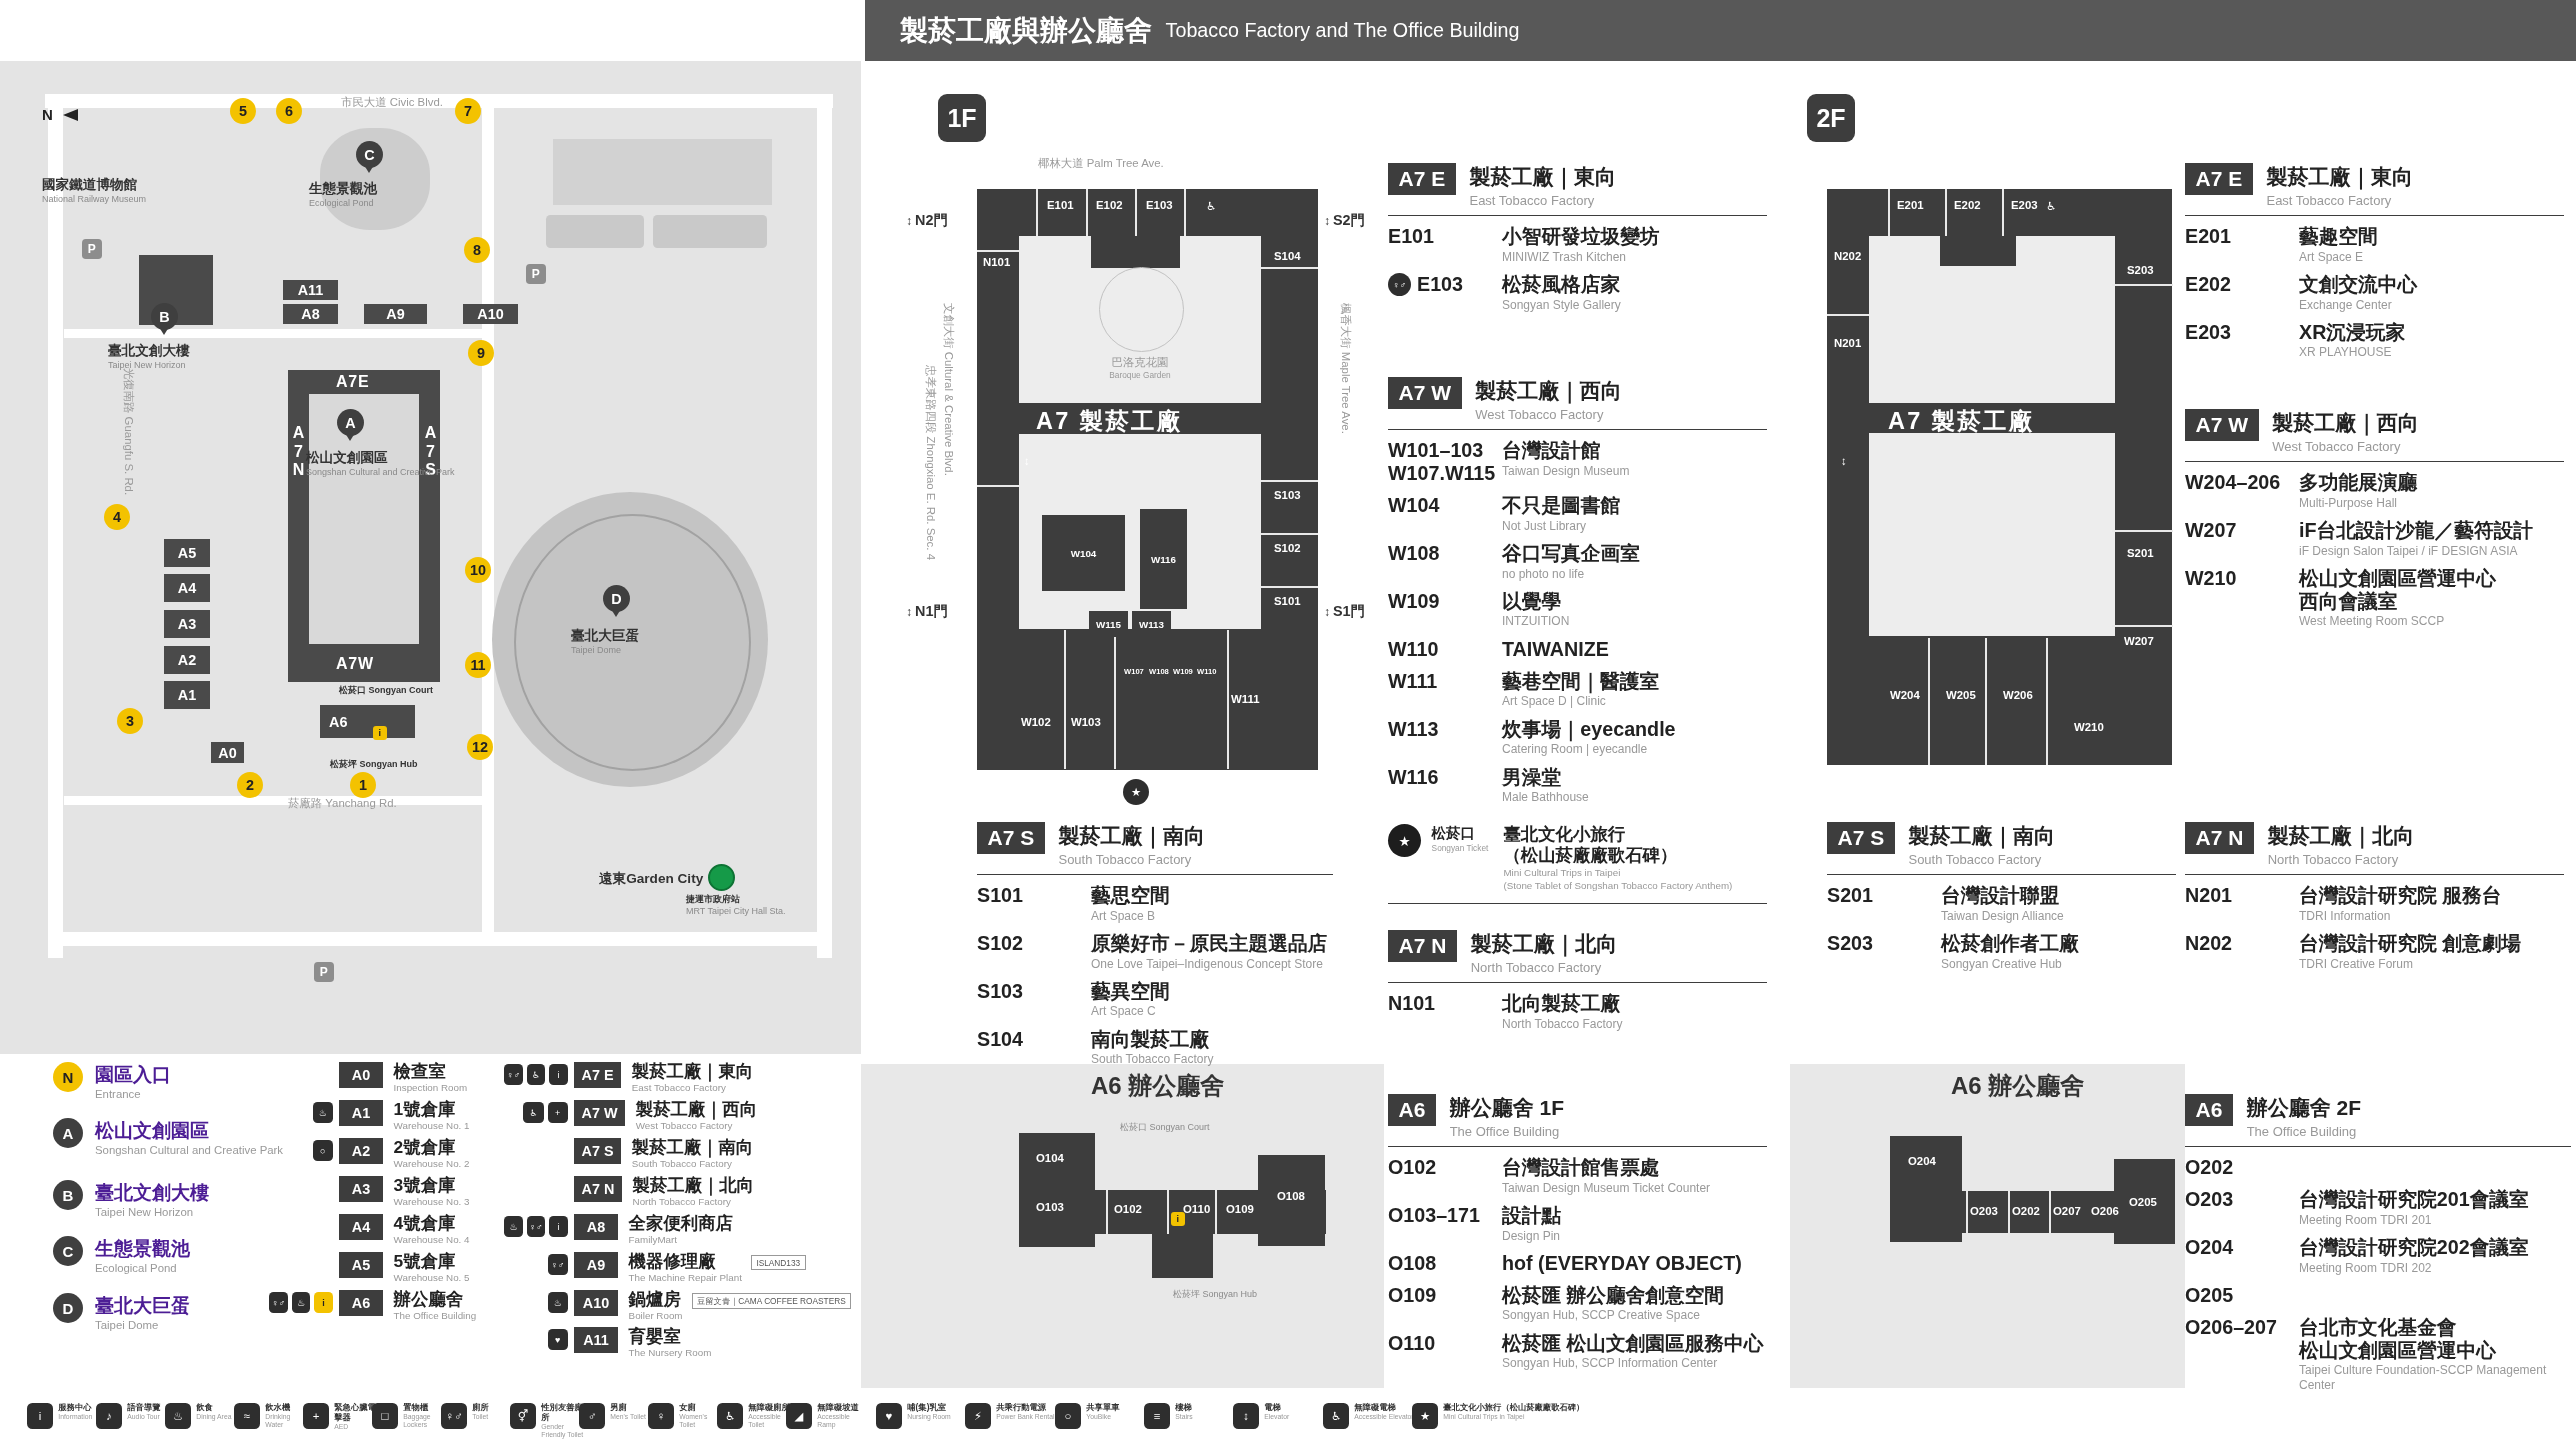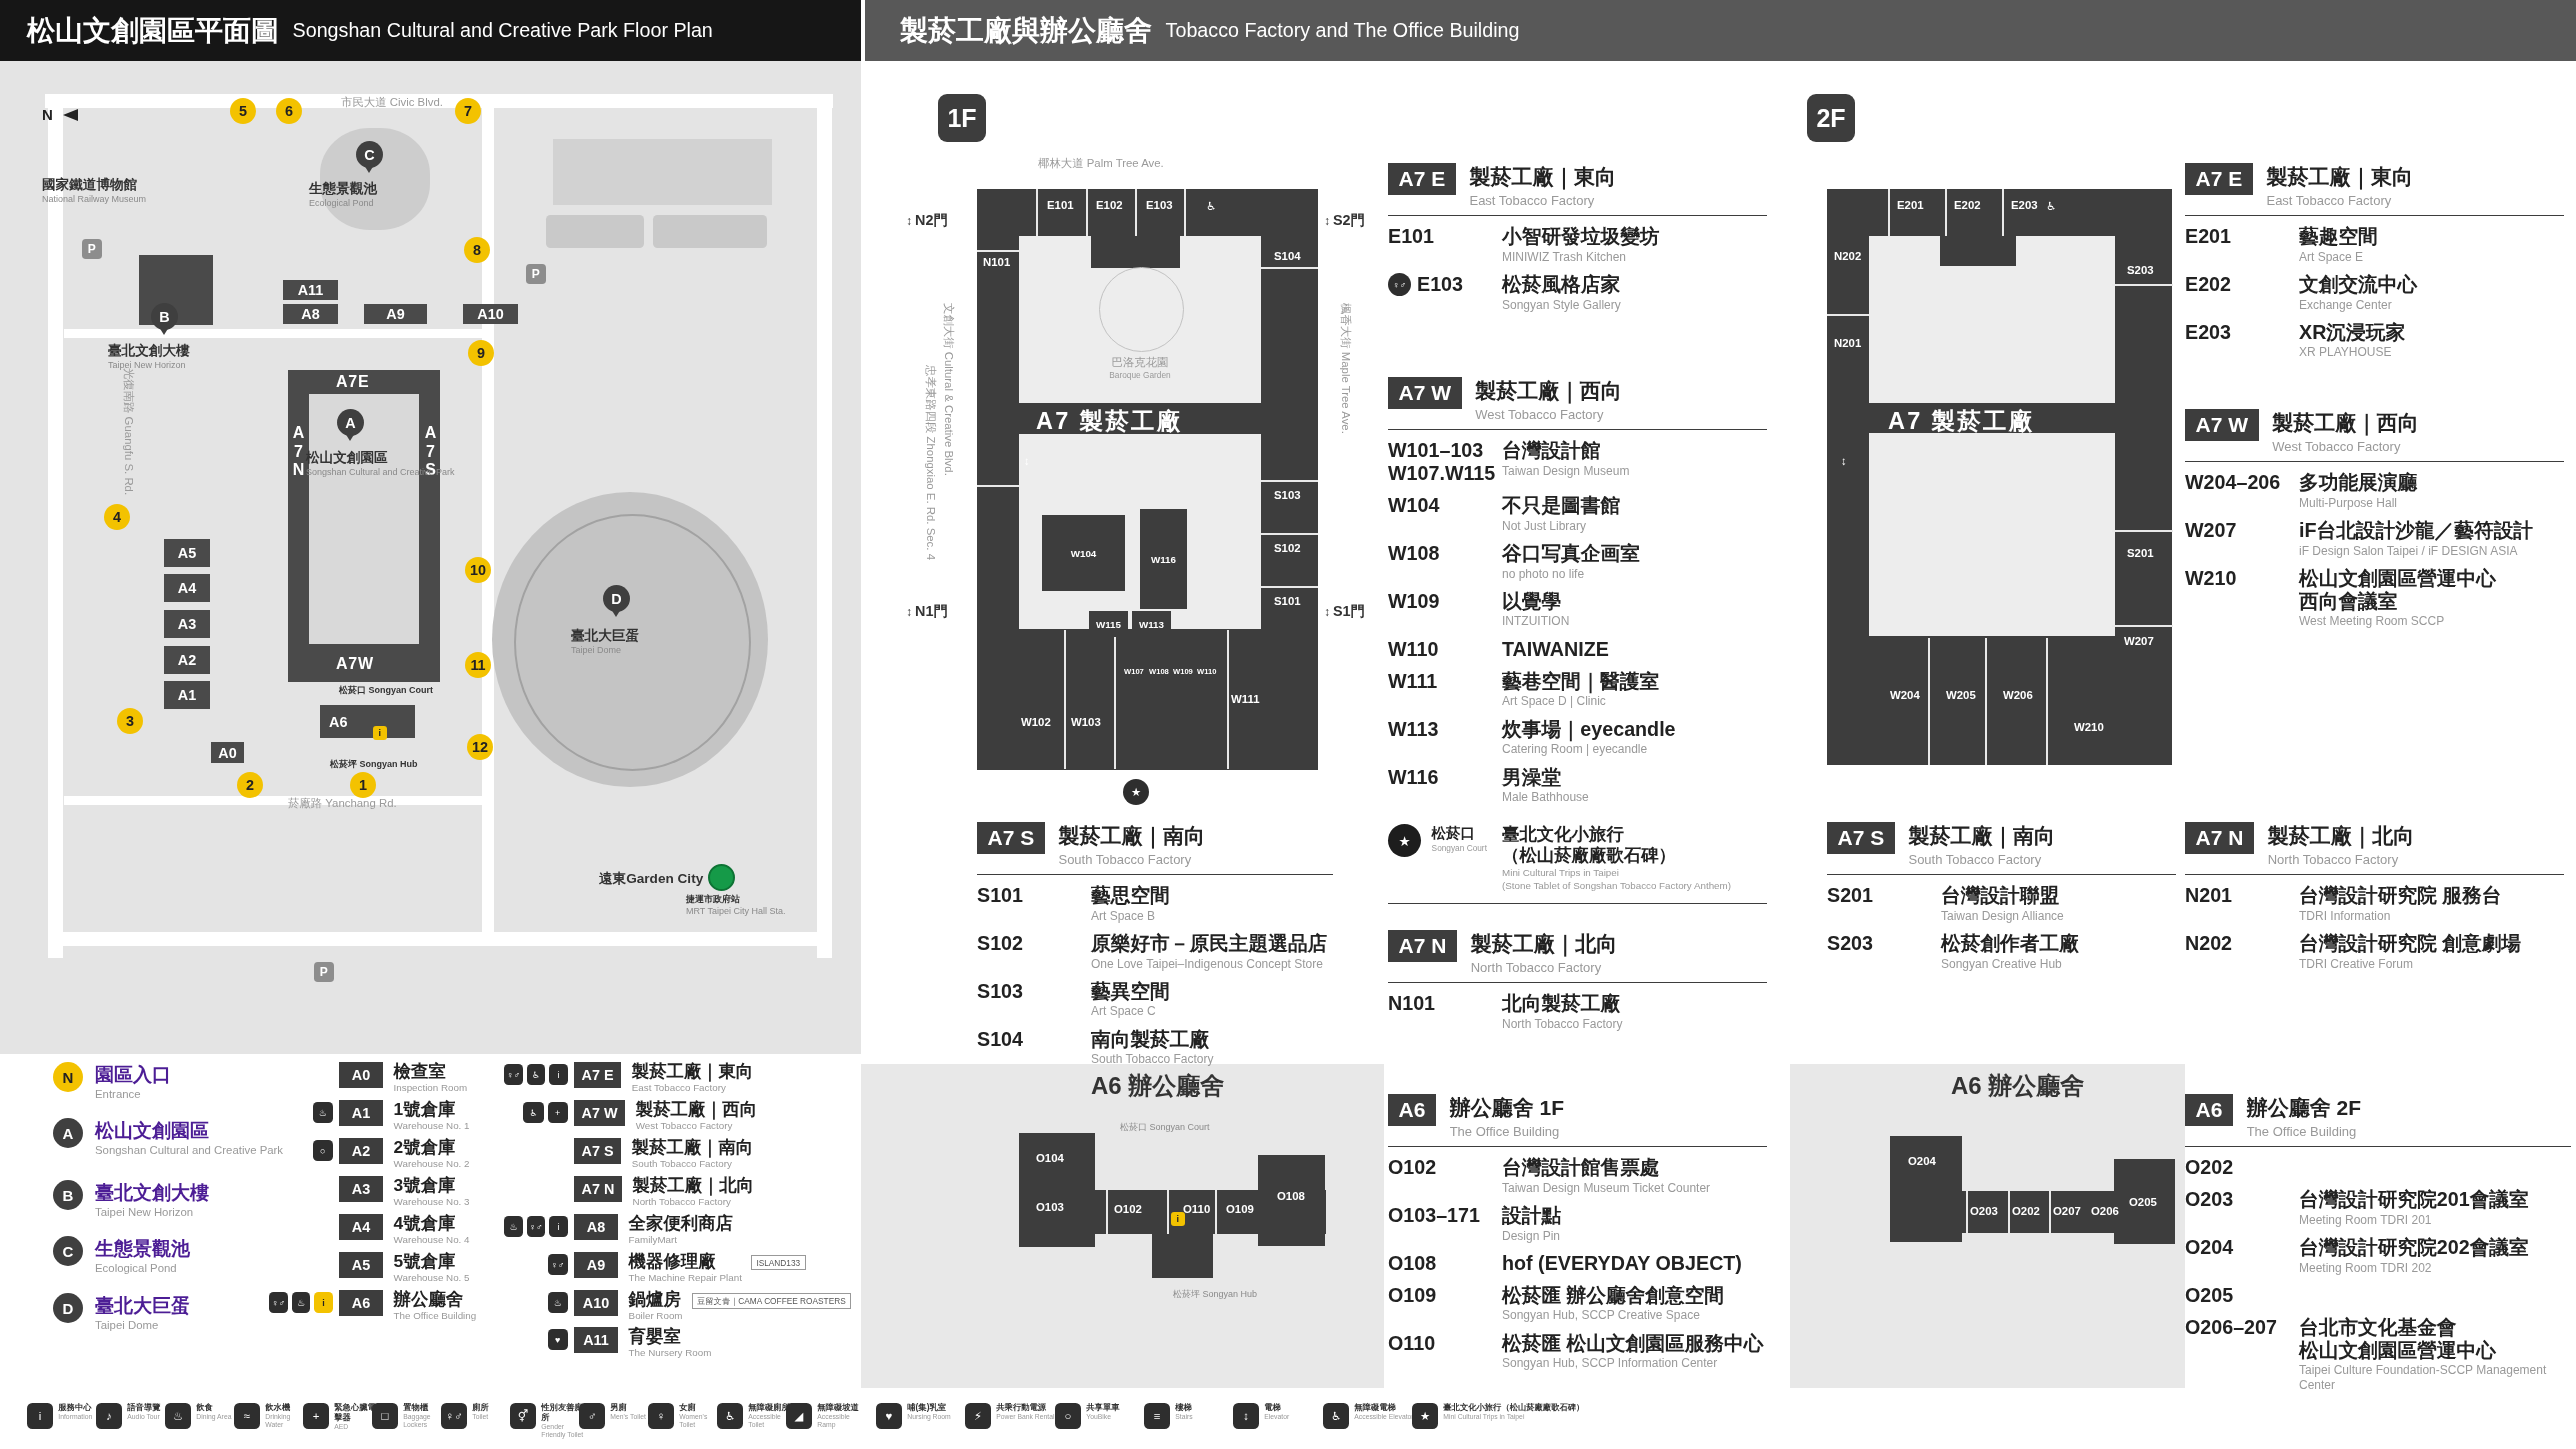--- a/index.html
+++ b/index.html
@@ -123,24 +123,20 @@
   .ftxt{display:flex;flex-direction:column;max-width:44px}
   #fright .ftxt{max-width:152px}
   .fzh{font-size:8.3px;font-weight:bold;color:#333;line-height:9.8px}
   .fen{font-size:6.8px;color:#999;line-height:8.3px}
 </style>
 </head>
 <body>
 
 <div id="root">
 
-  <div class="hdr" id="hdrL">
-    <span class="hzh">松山文創園區平面圖</span>
-    <span class="hen">Songshan Cultural and Creative Park Floor Plan</span>
-  </div>
   <div class="hdr" id="hdrR">
     <span class="hzh">製菸工廠與辦公廳舍</span>
     <span class="hen">Tobacco Factory and The Office Building</span>
   </div>
 
   <div id="mapbg"></div>
 
   <div class="road" style="left:45px;top:94px;width:788px;height:13.6px"></div>
   <div class="road" style="left:48px;top:94px;width:15px;height:864px"></div>
   <div class="road" style="left:817px;top:94px;width:15px;height:864px"></div>
@@ -1233,21 +1229,21 @@
             </div>
 
           </div>
       </div>
     </div>
 
   <div id="courtnote">
     <span class="cicon">★</span>
     <span class="cname">
       <span class="zh">松菸口</span>
-      <span class="en">Songyan Court</span>
+      <span class="en">Songyan Ticket</span>
     </span>
     <span class="cbody">
       <span class="zh">臺北文化小旅行</span>
       <span class="zh">（松山菸廠廠歌石碑）</span>
       <span class="en">Mini Cultural Trips in Taipei</span>
       <span class="en">(Stone Tablet of Songshan Tobacco Factory Anthem)</span>
     </span>
   </div>
 
   <div>

